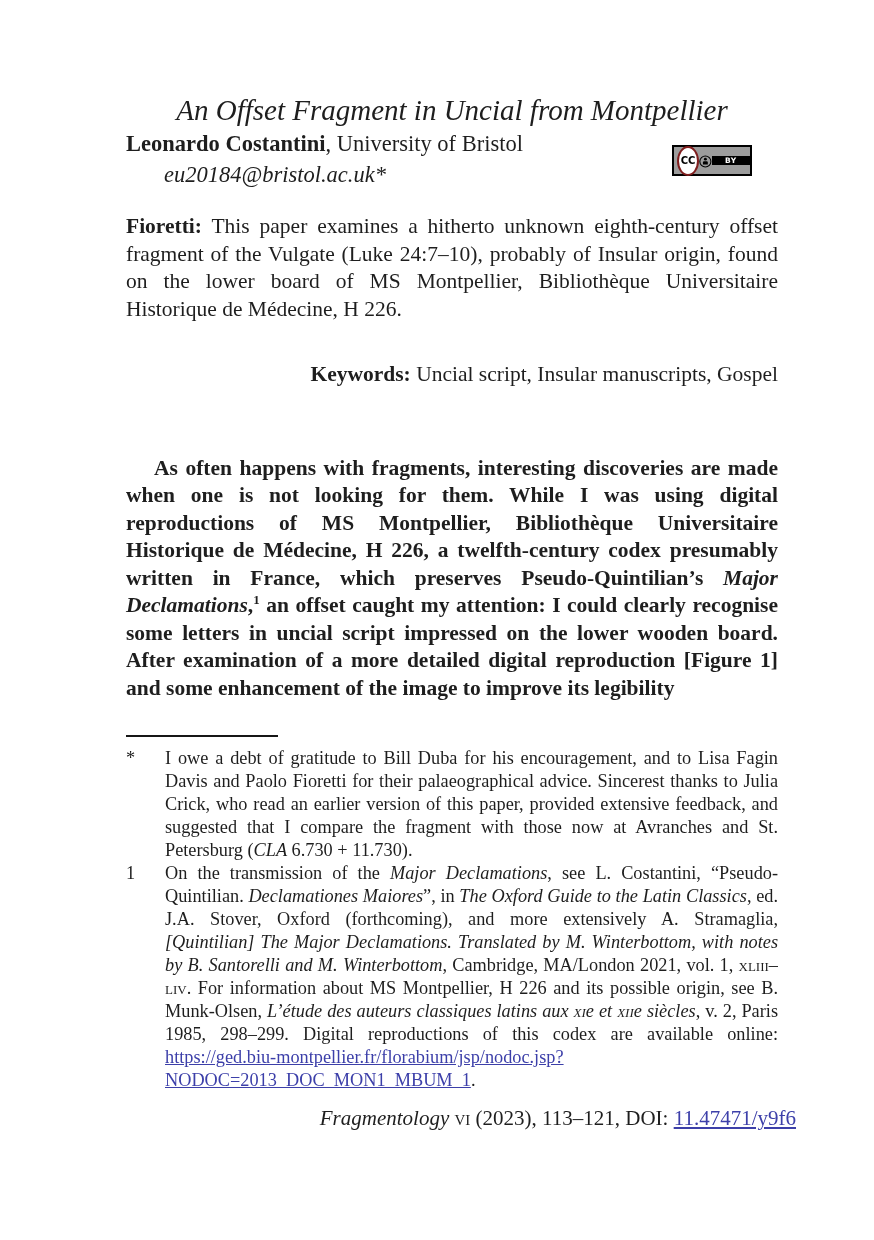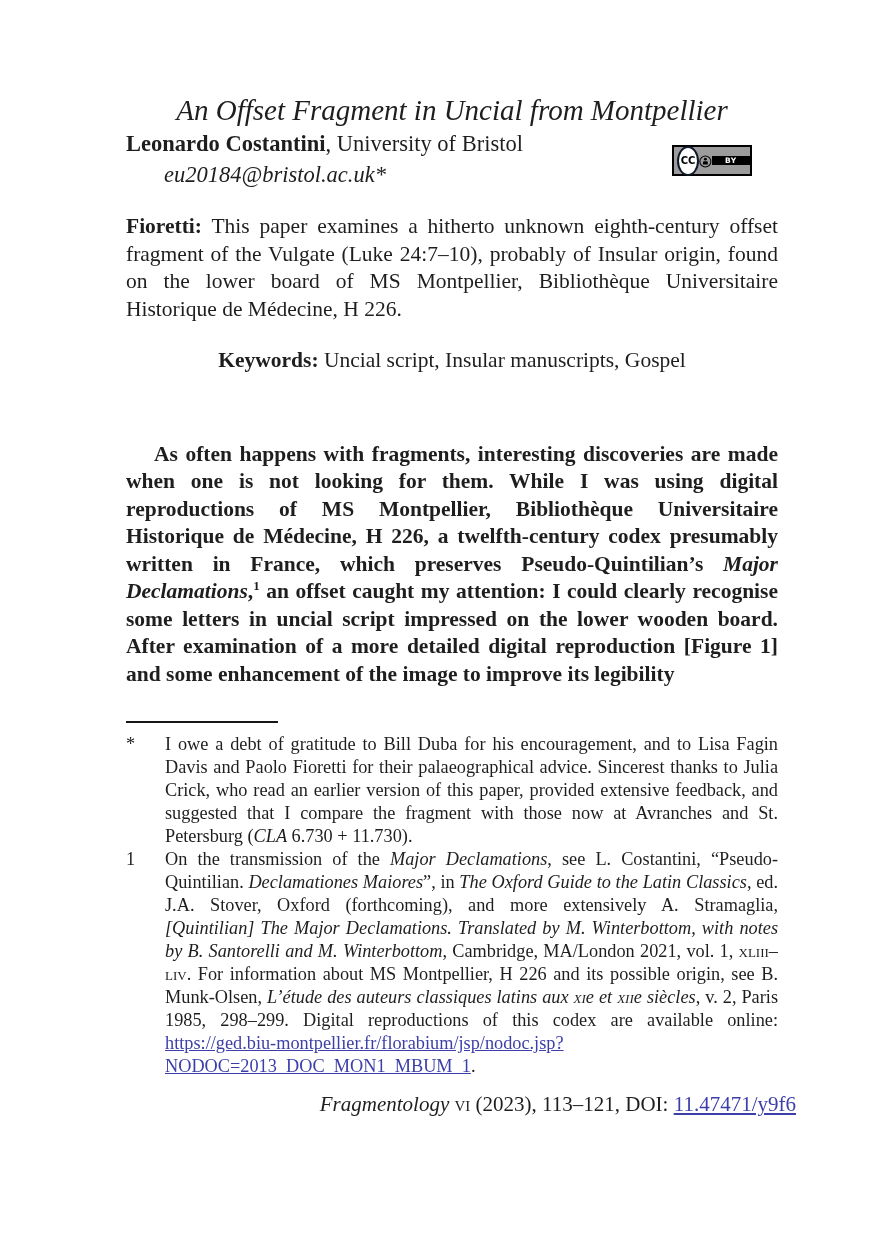--- a/index.html
+++ b/index.html
@@ -25,35 +25,35 @@
   .sup { vertical-align:super; font-size:0.6em; line-height:0; }
   a, .link { color:var(--link); text-decoration:underline; overflow-wrap:anywhere; }
 
   .cc-badge {
     width:80px; height:31px; box-sizing:border-box; flex:none;
     background:var(--badge_gray); border:2px solid #000;
     display:flex; align-items:center; margin:17px 26px 0 0;
   }
   .cc-circle {
     width:22px; height:30px; box-sizing:border-box; margin-left:3px; flex:none;
-    border:2px solid #0f172a; border-radius:50%; background:#fff;
+    border:2px solid #7f1d1d; border-radius:50%; background:#fff;
     display:flex; align-items:center; justify-content:center;
     font-family:"DejaVu Sans", sans-serif; font-weight:bold; font-size:10px; color:#000;
   }
   .cc-right { flex:1; height:100%; display:flex; align-items:center; justify-content:space-between; }
   .person-icon { display:block; margin-top:1px; }
   .by-bar {
     background:#000; color:#fff; width:100%; text-align:center;
     font-family:"DejaVu Sans", sans-serif; font-weight:bold;
     font-size:7.5px; line-height:9px; letter-spacing:0.5px;
   }
 
   .para { font-size:21.5px; line-height:27.5px; text-align:justify; margin:0; hyphens:auto; -webkit-hyphens:auto; }
   .abstract { margin-top:23px; }
-  .keywords { margin-top:24px; text-align:center; }
+  .keywords { margin-top:38px; text-align:right; }
   .body-para { margin-top:66px; text-indent:28px;font-weight:bold; }
 
   .fn-sep { width:152px; border:0; border-top:2.5px solid #161616; margin:33px 0 10px 0; }
   .footnotes { font-size:18.3px; line-height:23px; }
   .fn { display:flex; }
   .fn-marker { width:39px; flex:none; }
   .fn-text { flex:1; text-align:justify; hyphens:auto; -webkit-hyphens:auto; margin:0; }
 
   .footer { margin-top:13px; font-size:21px; line-height:26px; text-align:right; margin-right:-18px; }
 </style>

